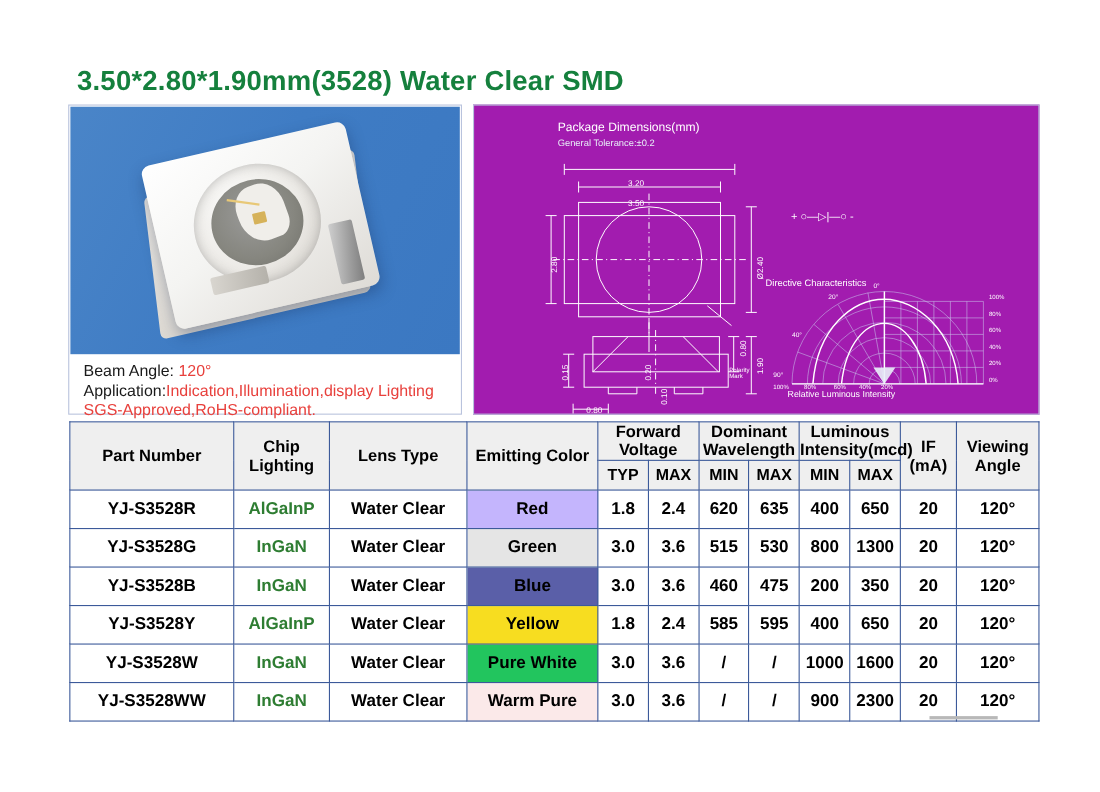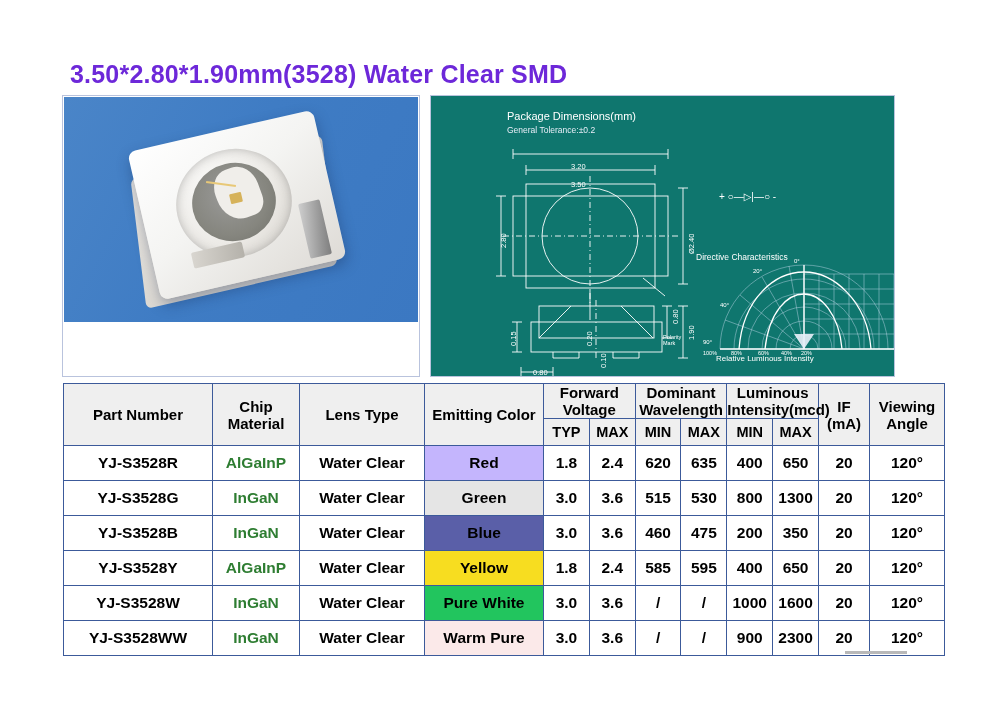--- a/index.html
+++ b/index.html
@@ -15,21 +15,21 @@
     overflow: hidden;
   }
 
   
   #page-title {
     position: absolute;
     left: 70px;
     top: 60px;
     font-size: 25px;
     font-weight: bold;
-    color: #6d28d9;
+    color: #15803d;
     letter-spacing: 0.2px;
     white-space: nowrap;
   }
 
   
   #photo-panel {
     position: absolute;
     left: 62px;
     top: 95px;
     width: 358px;
@@ -151,25 +151,25 @@
     font-size: 14.5px;
     line-height: 17.5px;
     color: #1a1a1a;
   }
   .accent-red { color: #e8403c; }
 
   #diagram-panel {
     position: absolute;
     left: 430px;
     top: 95px;
-    width: 465px;
+    width: 515px;
     height: 282px;
     border: 1px solid #b9c3dd;
     box-sizing: border-box;
-    background: #0f766e;
+    background: #a21caf;
     overflow: hidden;
   }
   .diag-title {
     position: absolute;
     left: 76px;
     top: 14px;
     color: #ffffff;
     font-size: 11px;
     font-weight: normal;
   }
@@ -272,20 +272,29 @@
   <div id="photo-area">
     <div class="led-base"></div>
     <div class="led-body"></div>
     <div class="led-bowl"></div>
     <div class="led-cup"></div>
     <div class="led-cup-notch"></div>
     <div class="led-wire"></div>
     <div class="led-die"></div>
     <div class="led-lead"></div>
     <div class="led-lead2"></div>
+  </div>
+  <div id="photo-caption">
+    <div>
+      <span>Beam Angle: </span><span class="accent-red">120°</span>
+    </div>
+    <div>
+      <span>Application:</span><span class="accent-red">Indication,Illumination,display Lighting</span>
+    </div>
+    <div class="accent-red">SGS-Approved,RoHS-compliant.</div>
   </div>
 </div>
 
 <div id="diagram-panel">
   <div class="diag-title">Package Dimensions(mm)</div>
   <div class="diag-sub">General Tolerance:±0.2</div>
 
   <svg width="230" height="190" style="position:absolute;left:62px;top:42px;">
     <g stroke="#ffffff" stroke-width="0.9" fill="none">
 
@@ -425,21 +434,21 @@
   <div class="diag-label" style="left:327px;top:254px;font-size:5.5px;">60%</div>
   <div class="diag-label" style="left:350px;top:254px;font-size:5.5px;">40%</div>
   <div class="diag-label" style="left:370px;top:254px;font-size:5.5px;">20%</div>
   <div class="polar-foot">Relative Luminous Intensity</div>
 </div>
 
 <table id="spec-table">
   <thead>
     <tr>
       <th class="c-part" rowspan="2">Part Number</th>
-      <th class="c-chip" rowspan="2">Chip Material</th>
+      <th class="c-chip" rowspan="2">Chip Lighting</th>
       <th class="c-lens" rowspan="2">Lens Type</th>
       <th class="c-color" rowspan="2">Emitting Color</th>
       <th colspan="2">Forward Voltage</th>
       <th colspan="2">Dominant Wavelength</th>
       <th colspan="2">Luminous Intensity(mcd)</th>
       <th class="c-if" rowspan="2">IF (mA)</th>
       <th class="c-angle" rowspan="2">Viewing Angle</th>
     </tr>
     <tr>
       <th class="c-num sub">TYP</th>

